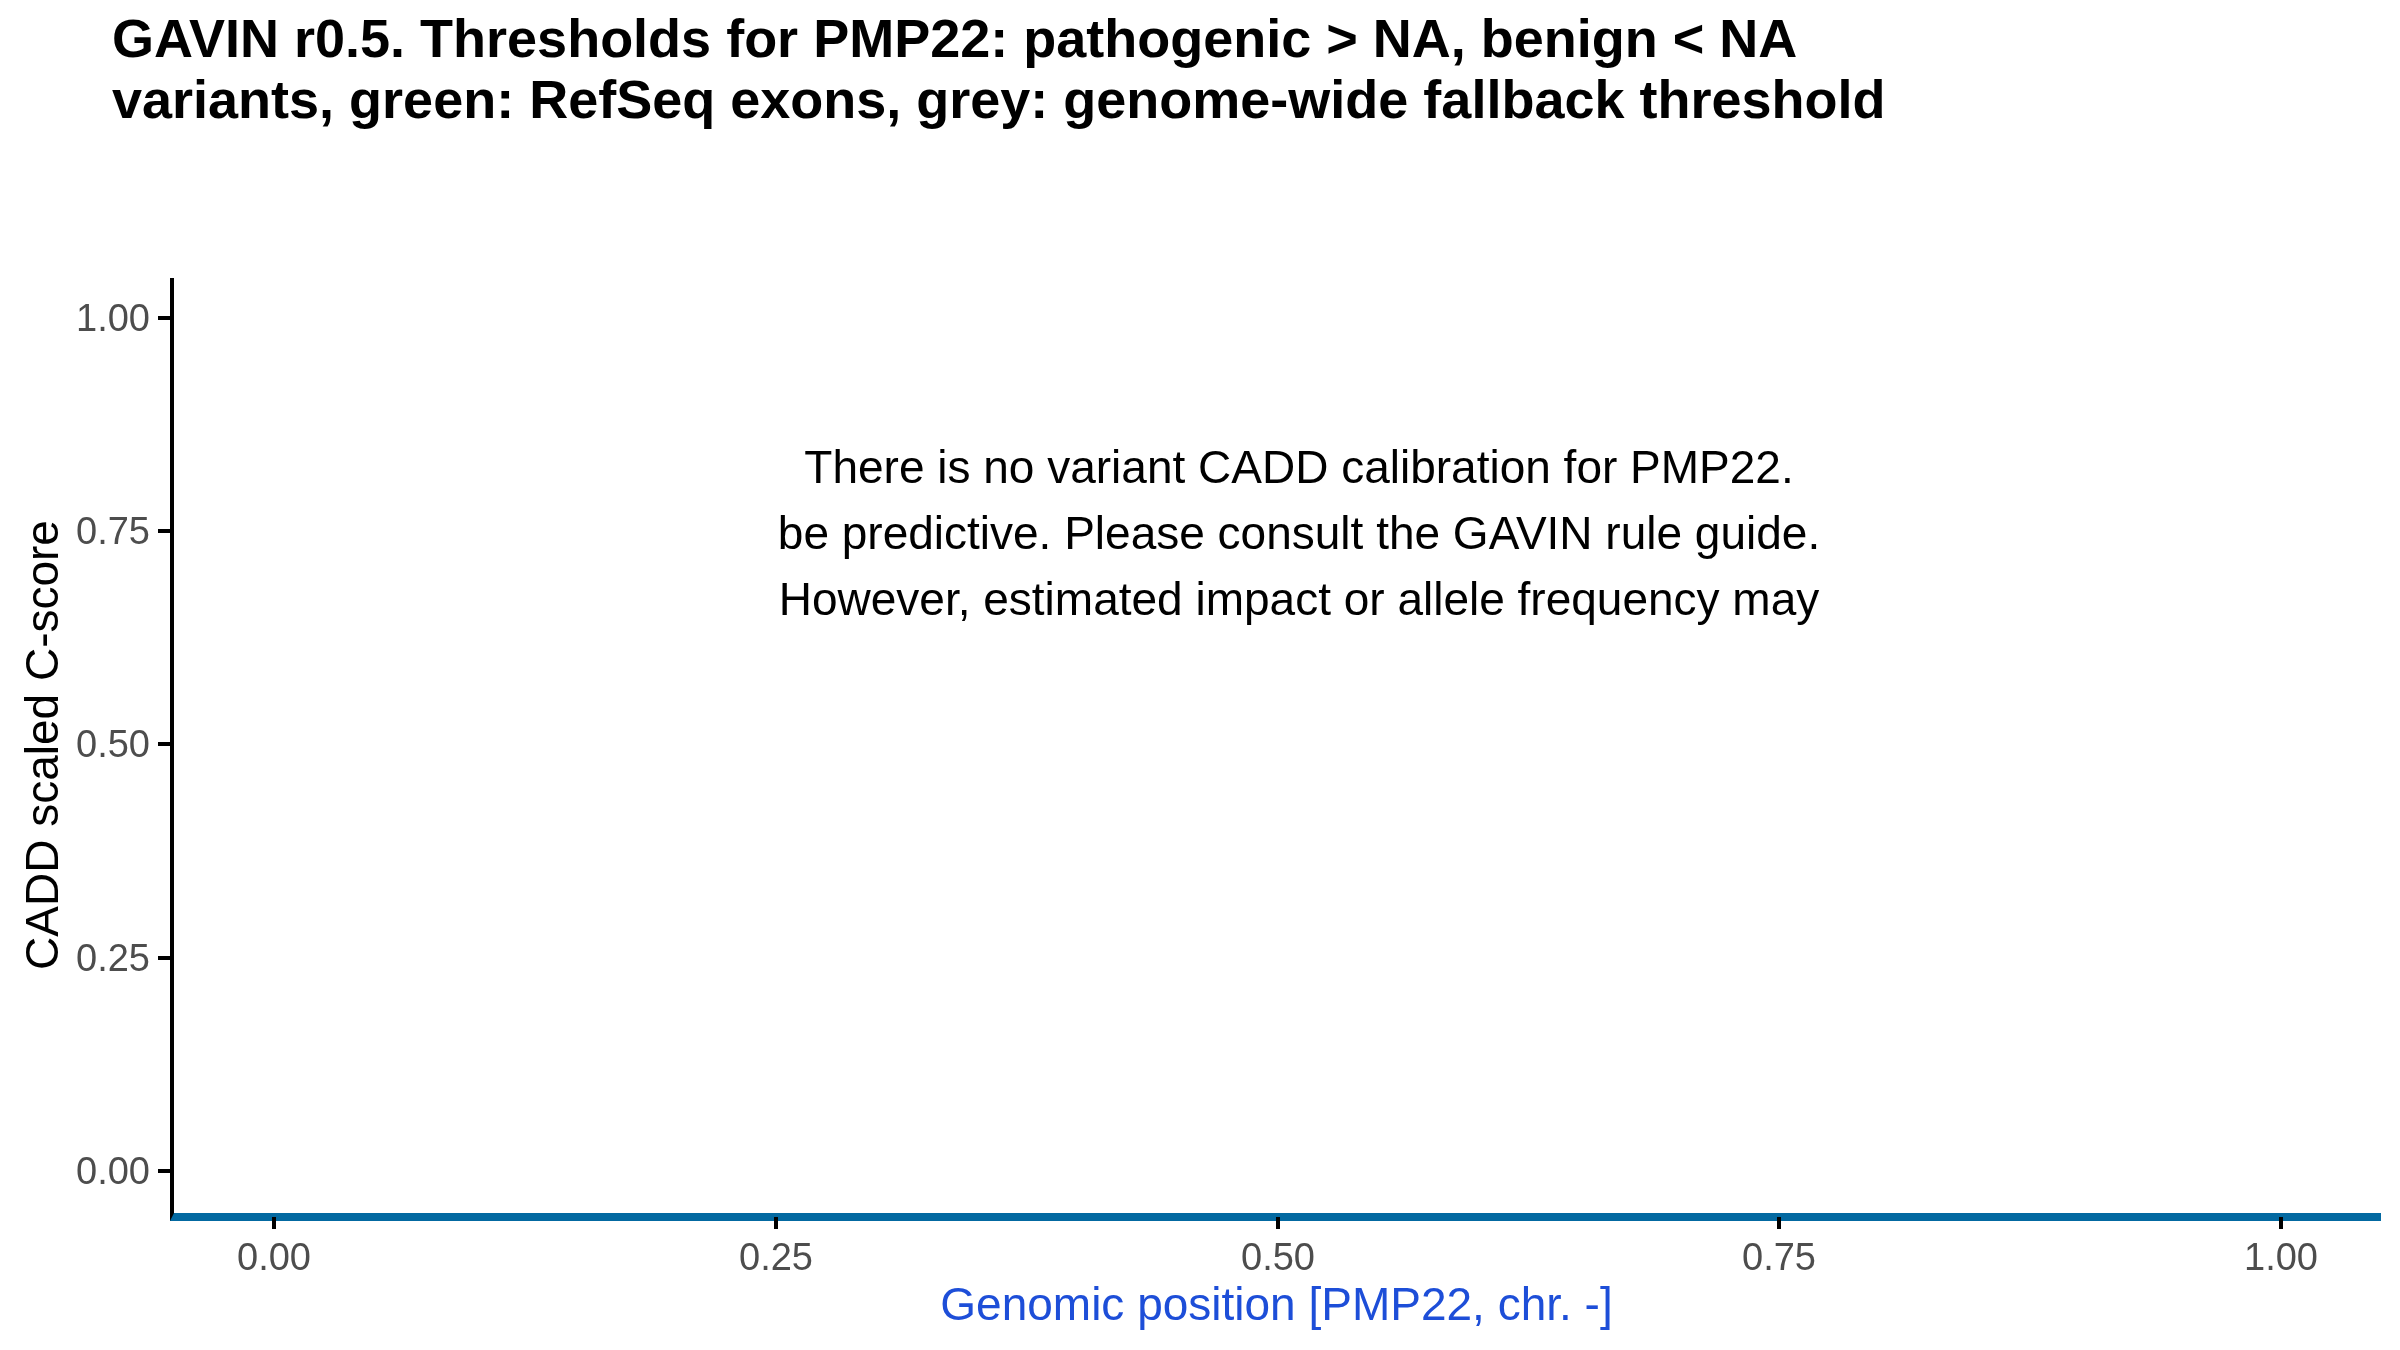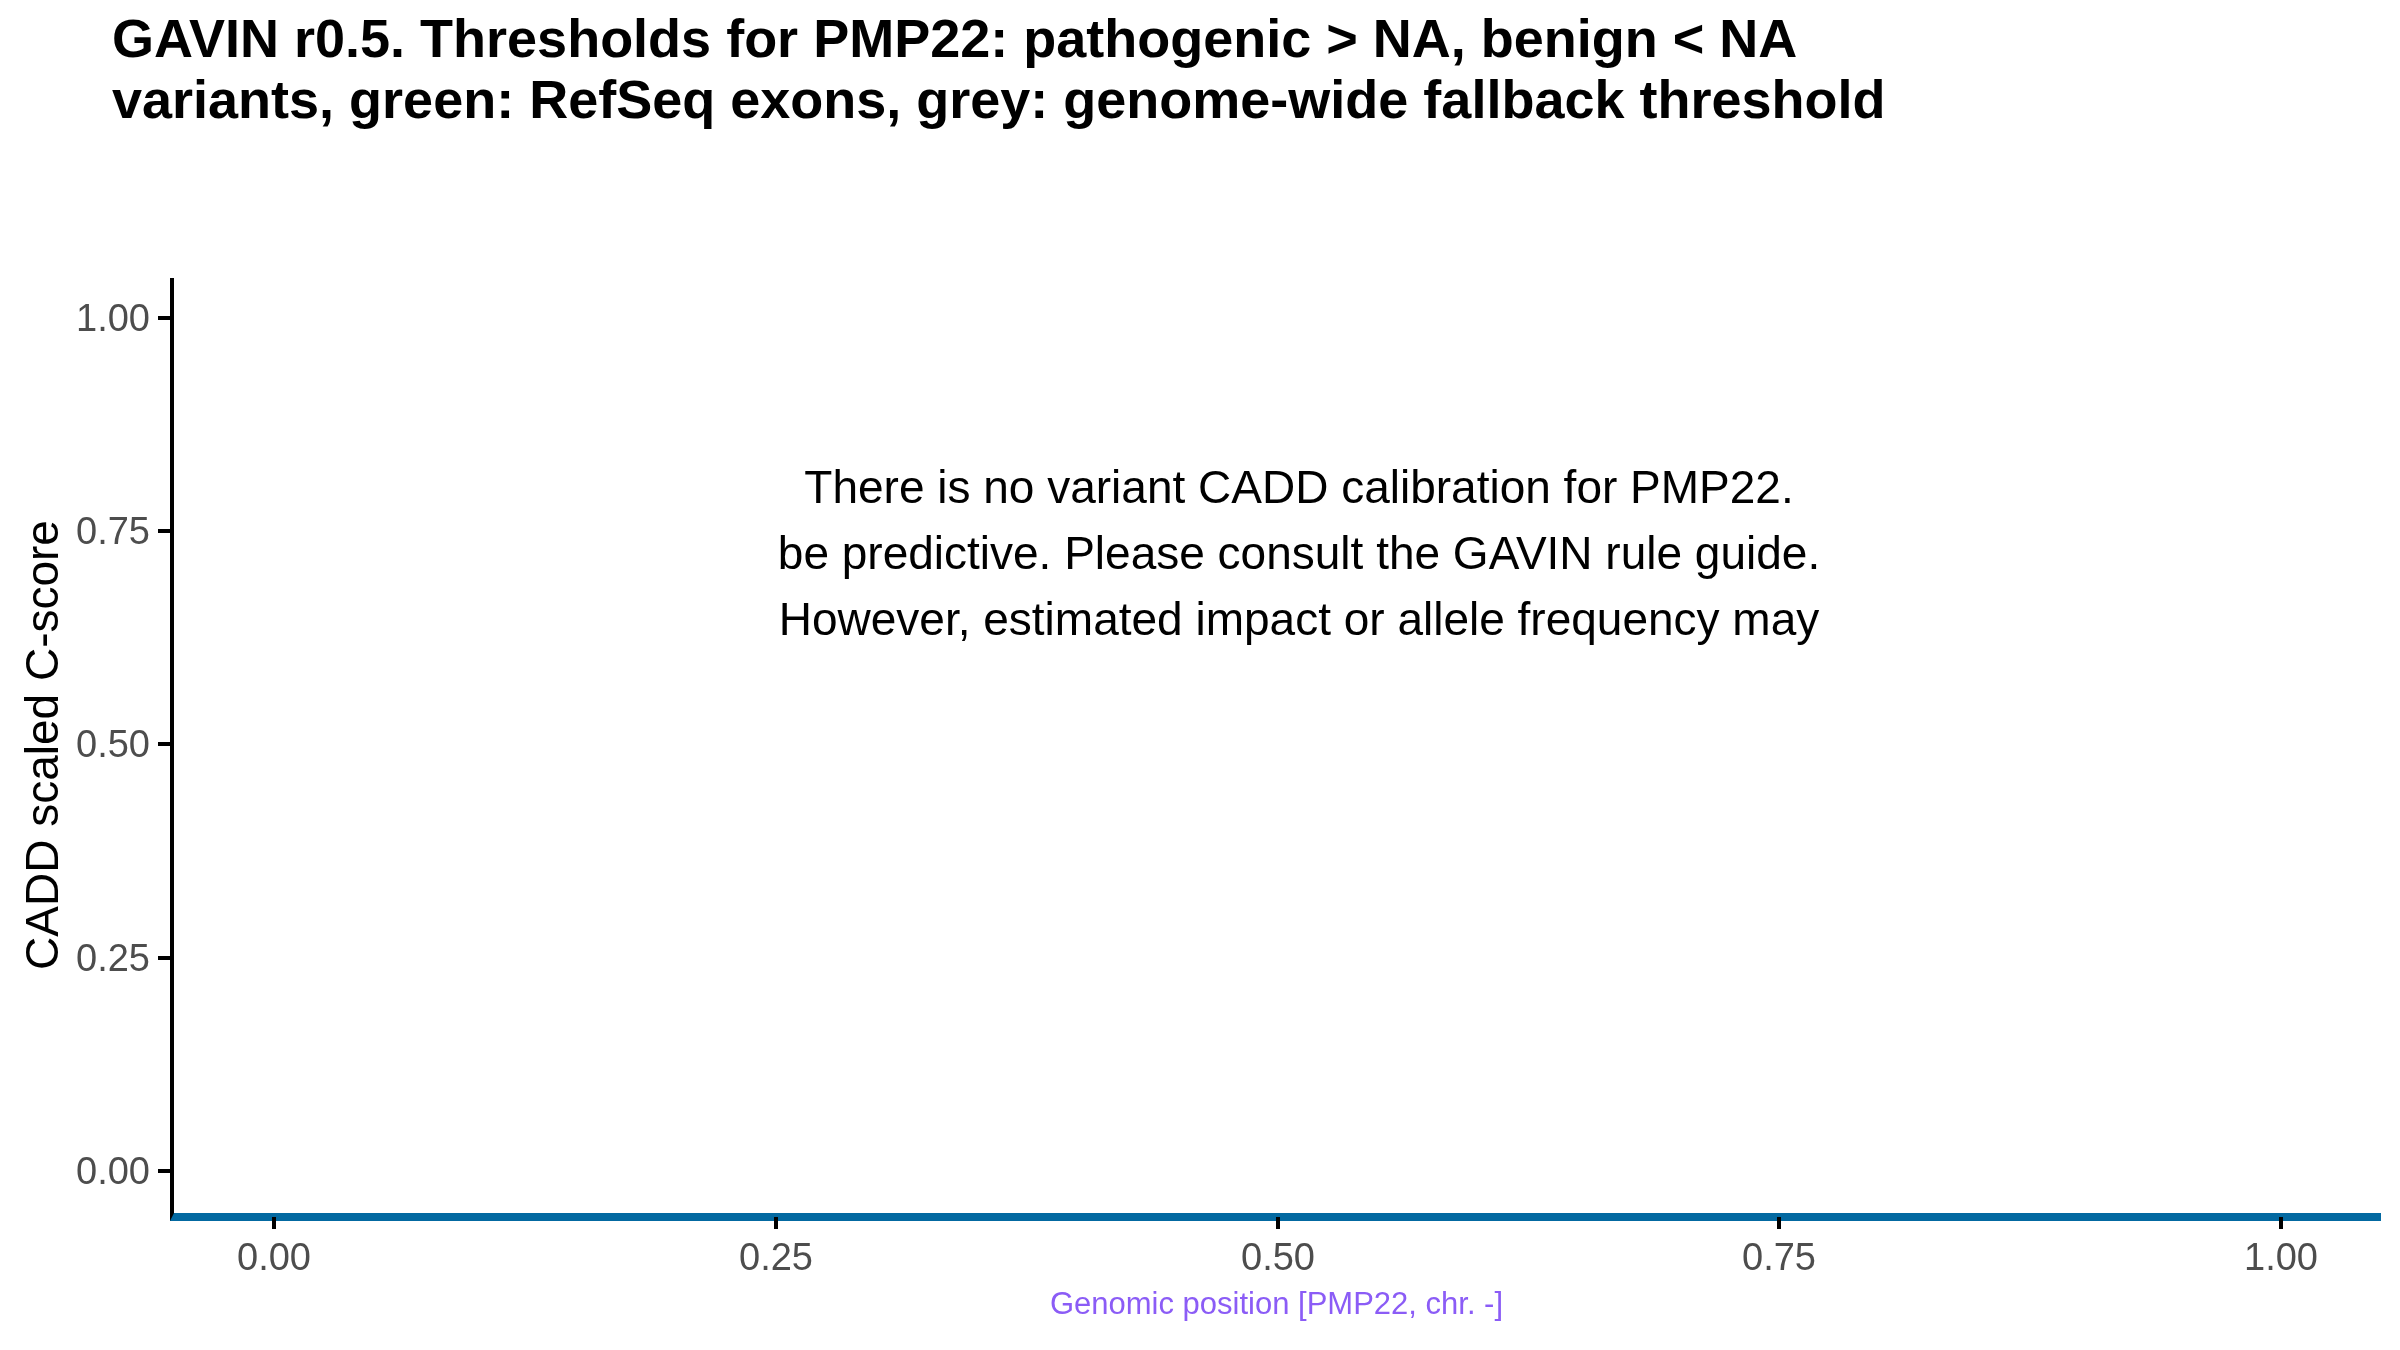--- a/index.html
+++ b/index.html
@@ -42,26 +42,26 @@
     position: absolute; left: -2px; top: 4px; width: 4px; height: 12px;
     background: #000000;
   }
   .xtick .lab {
     position: absolute; left: -90px; top: 24px; width: 180px;
     text-align: center; font-size: 38px; line-height: 40px; color: #4D4D4D;
   }
 
   .annotation {
     position: absolute; left: 500px; top: 156px; width: 1250px;
-    text-align: center; font-size: 46px; line-height: 66px; color: #000000; margin-top: 20px;
+    text-align: center; font-size: 46px; line-height: 66px; color: #000000;
   }
 
   .xlabel {
     position: absolute; left: 173px; top: 1278px; width: 2207px;
-    text-align: center; font-size: 31px; line-height: 52px; color: #8b5cf6;
+    text-align: center; font-size: 46px; line-height: 52px; color: #1d4ed8;
   }
   .ylabel {
     position: absolute; left: 42px; top: 745px;
     transform: translate(-50%, -50%) rotate(-90deg);
     font-size: 46px; line-height: 52px; color: #000000; white-space: nowrap;
   }
 </style>
 </head>
 <body>
 

